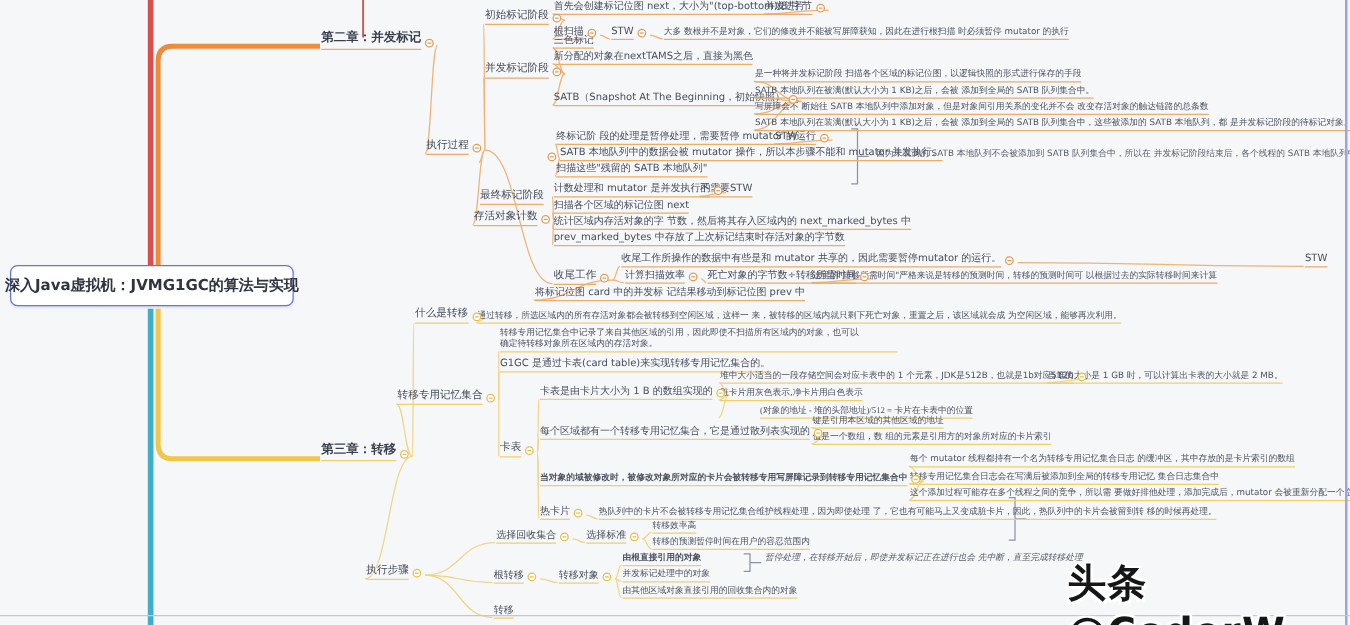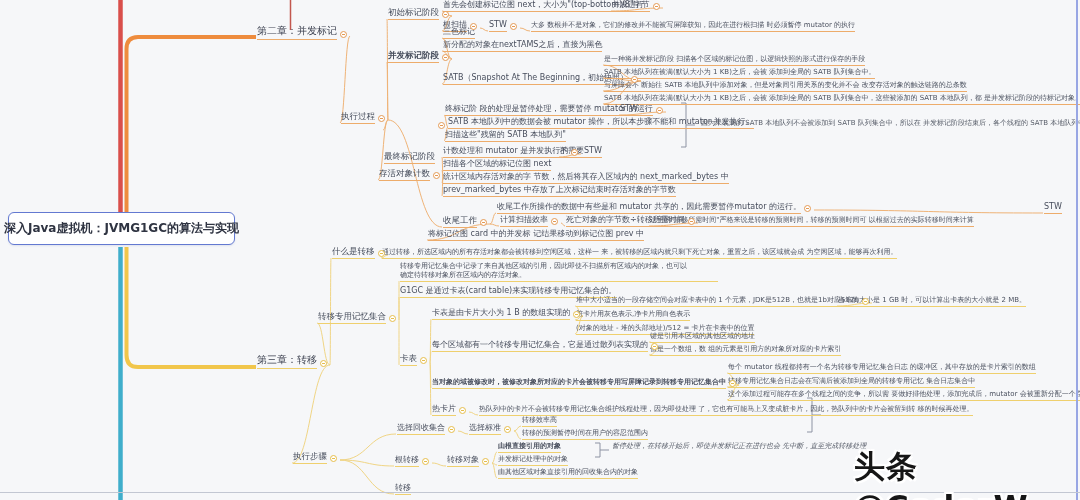--- a/index.html
+++ b/index.html
@@ -1,21 +1,21 @@
 <!DOCTYPE html>
 <html><head>
 <meta charset="utf-8">
 <style>
   html,body{margin:0;padding:0;background:#e9eaee;}
   #canvas{position:relative;width:1080px;height:500px;overflow:hidden;
     background:#F6F7F9;font-family:"DejaVu Sans",sans-serif;}
   #wires{position:absolute;left:0;top:0;z-index:0;}
   #nodes{position:absolute;left:0;top:0;width:100%;height:100%;z-index:1;}
   .node{position:absolute;white-space:nowrap;line-height:1.25;padding-bottom:1px;}
-  .lg{font-size:10px;font-weight:400;color:#3A3F4E;}
+  .lg{font-size:10px;font-weight:700;color:#3A3F4E;}
   .md{font-size:8.5px;color:#434A59;}
   .sm{font-size:8px;color:#474D5C;}
   .xs{font-size:7px;color:#4C5260;}
   .o{border-bottom:1px solid #EDAC6B;}
   .y{border-bottom:1px solid #EFD06E;}
   .note{border-bottom:none;color:#565C68;}
   .wrap2{white-space:pre-line;}
   .icon{position:absolute;width:7px;height:7px;border:1px solid;border-radius:50%;
     background:#fff;box-sizing:border-box;z-index:2;}
   .icon.o{border-color:#E49A55;color:#E49A55;}
@@ -111,21 +111,21 @@
     </svg>
   <div id="nodes">
       <div class="node lg o" style="left: 257px; top: 25px;">第二章：并发标记</div>
       <div class="node md o" style="left: 341px; top: 111px;">执行过程</div>
       <div class="node md o" style="left: 388px; top: 7px;">初始标记阶段</div>
       <div class="node sm o" style="left: 443px; top: 0px;">首先会创建标记位图 next，大小为"(top-bottom)/8"字节</div>
       <div class="node sm o" style="left: 612px; top: 0px;">并发进行</div>
       <div class="node sm o" style="left: 443px; top: 20px;">根扫描</div>
       <div class="node sm o" style="left: 489px; top: 20px;">STW</div>
       <div class="node xs o" style="left: 531px; top: 21px;">大多 数根并不是对象，它们的修改并不能被写屏障获知，因此在进行根扫描 时必须暂停 mutator 的执行</div>
-      <div class="node md o" style="left: 388px; top: 50px; font-weight: bold;">并发标记阶段</div>
+      <div class="node md o" style="left: 388px; top: 50px;">并发标记阶段</div>
       <div class="node sm o" style="left: 443px; top: 27px;">三色标记</div>
       <div class="node sm o" style="left: 443px; top: 40px;">新分配的对象在nextTAMS之后，直接为黑色</div>
       <div class="node sm o" style="left: 443px; top: 73px;">SATB（Snapshot At The Beginning，初始快照）</div>
       <div class="node xs o" style="left: 604px; top: 55px;">是一种将并发标记阶段 扫描各个区域的标记位图，以逻辑快照的形式进行保存的手段</div>
       <div class="node xs o" style="left: 604px; top: 68px;">SATB 本地队列在被满(默认大小为 1 KB)之后，会被 添加到全局的 SATB 队列集合中。</div>
       <div class="node xs o" style="left: 604px; top: 81px;">写屏障会不 断始往 SATB 本地队列中添加对象，但是对象间引用关系的变化并不会 改变存活对象的触达链路的总条数</div>
       <div class="node xs o" style="left: 604px; top: 94px;">SATB 本地队列在装满(默认大小为 1 KB)之后，会被 添加到全局的 SATB 队列集合中，这些被添加的 SATB 本地队列，都 是并发标记阶段的待标记对象。</div>
       <div class="node md o" style="left: 384px; top: 118px; margin-top: 33px;">最终标记阶段</div>
       <div class="node sm o" style="left: 445px; top: 104px;">终标记阶 段的处理是暂停处理，需要暂停 mutator 的运行</div>
       <div class="node sm o" style="left: 620px; top: 104px;">STW</div>
@@ -150,21 +150,21 @@
       <div class="node xs y" style="left: 382px; top: 248px;">通过转移，所选区域内的所有存活对象都会被转移到空闲区域，这样一 来，被转移的区域内就只剩下死亡对象，重置之后，该区域就会成 为空闲区域，能够再次利用。</div>
       <div class="node xs y wrap2" style="left: 400px; top: 262px; width: 318px;">转移专用记忆集合中记录了来自其他区域的引用，因此即使不扫描所有区域内的对象，也可以
 确定待转移对象所在区域内的存活对象。</div>
       <div class="node sm y" style="left: 400px; top: 286px;">G1GC 是通过卡表(card table)来实现转移专用记忆集合的。</div>
       <div class="node md y" style="left: 318px; top: 311px;">转移专用记忆集合</div>
       <div class="node md y" style="left: 400px; top: 353px;">卡表</div>
       <div class="node sm y" style="left: 432px; top: 308px;">卡表是由卡片大小为 1 B 的数组实现的</div>
       <div class="node xs y" style="left: 576px; top: 296px;">堆中大小适当的一段存储空间会对应卡表中的 1 个元素，JDK是512B，也就是1b对应512b</div>
       <div class="node xs y" style="left: 838px; top: 296px;">当堆的大小是 1 GB 时，可以计算出卡表的大小就是 2 MB。</div>
       <div class="node xs y" style="left: 576px; top: 310px;">脏卡片用灰色表示,净卡片用白色表示</div>
-      <div class="node xs y" style="left: 576px; top: 324px;">(对象的地址 - 堆的头部地址)/512 = 卡片在卡表中的位置</div>
+      <div class="node xs y" style="left: 608px; top: 324px; font-family: Liberation Serif, serif;">(对象的地址 - 堆的头部地址)/512 = 卡片在卡表中的位置</div>
       <div class="node sm y" style="left: 432px; top: 340px;">每个区域都有一个转移专用记忆集合，它是通过散列表实现的</div>
       <div class="node xs y" style="left: 650px; top: 332px;">键是引用本区域的其他区域的地址</div>
       <div class="node xs y" style="left: 650px; top: 345px;">值是一个数组，数 组的元素是引用方的对象所对应的卡片索引</div>
       <div class="node xs y" style="left: 432px; top: 378px; font-weight: bold;">当对象的域被修改时，被修改对象所对应的卡片会被转移专用写屏障记录到转移专用记忆集合中</div>
       <div class="node xs y" style="left: 728px; top: 363px;">每个 mutator 线程都持有一个名为转移专用记忆集合日志 的缓冲区，其中存放的是卡片索引的数组</div>
       <div class="node xs y" style="left: 728px; top: 377px;">转移专用记忆集合日志会在写满后被添加到全局的转移专用记忆 集合日志集合中</div>
       <div class="node xs y" style="left: 728px; top: 390px;">这个添加过程可能存在多个线程之间的竞争，所以需 要做好排他处理，添加完成后，mutator 会被重新分配一个空的转移专 用记忆集合日志</div>
       <div class="node sm y" style="left: 432px; top: 404px;">热卡片</div>
       <div class="node xs y" style="left: 479px; top: 405px;">热队列中的卡片不会被转移专用记忆集合维护线程处理，因为即使处理 了，它也有可能马上又变成脏卡片，因此，热队列中的卡片会被留到转 移的时候再处理。</div>
       <div class="node md y" style="left: 293px; top: 451px;">执行步骤</div>

